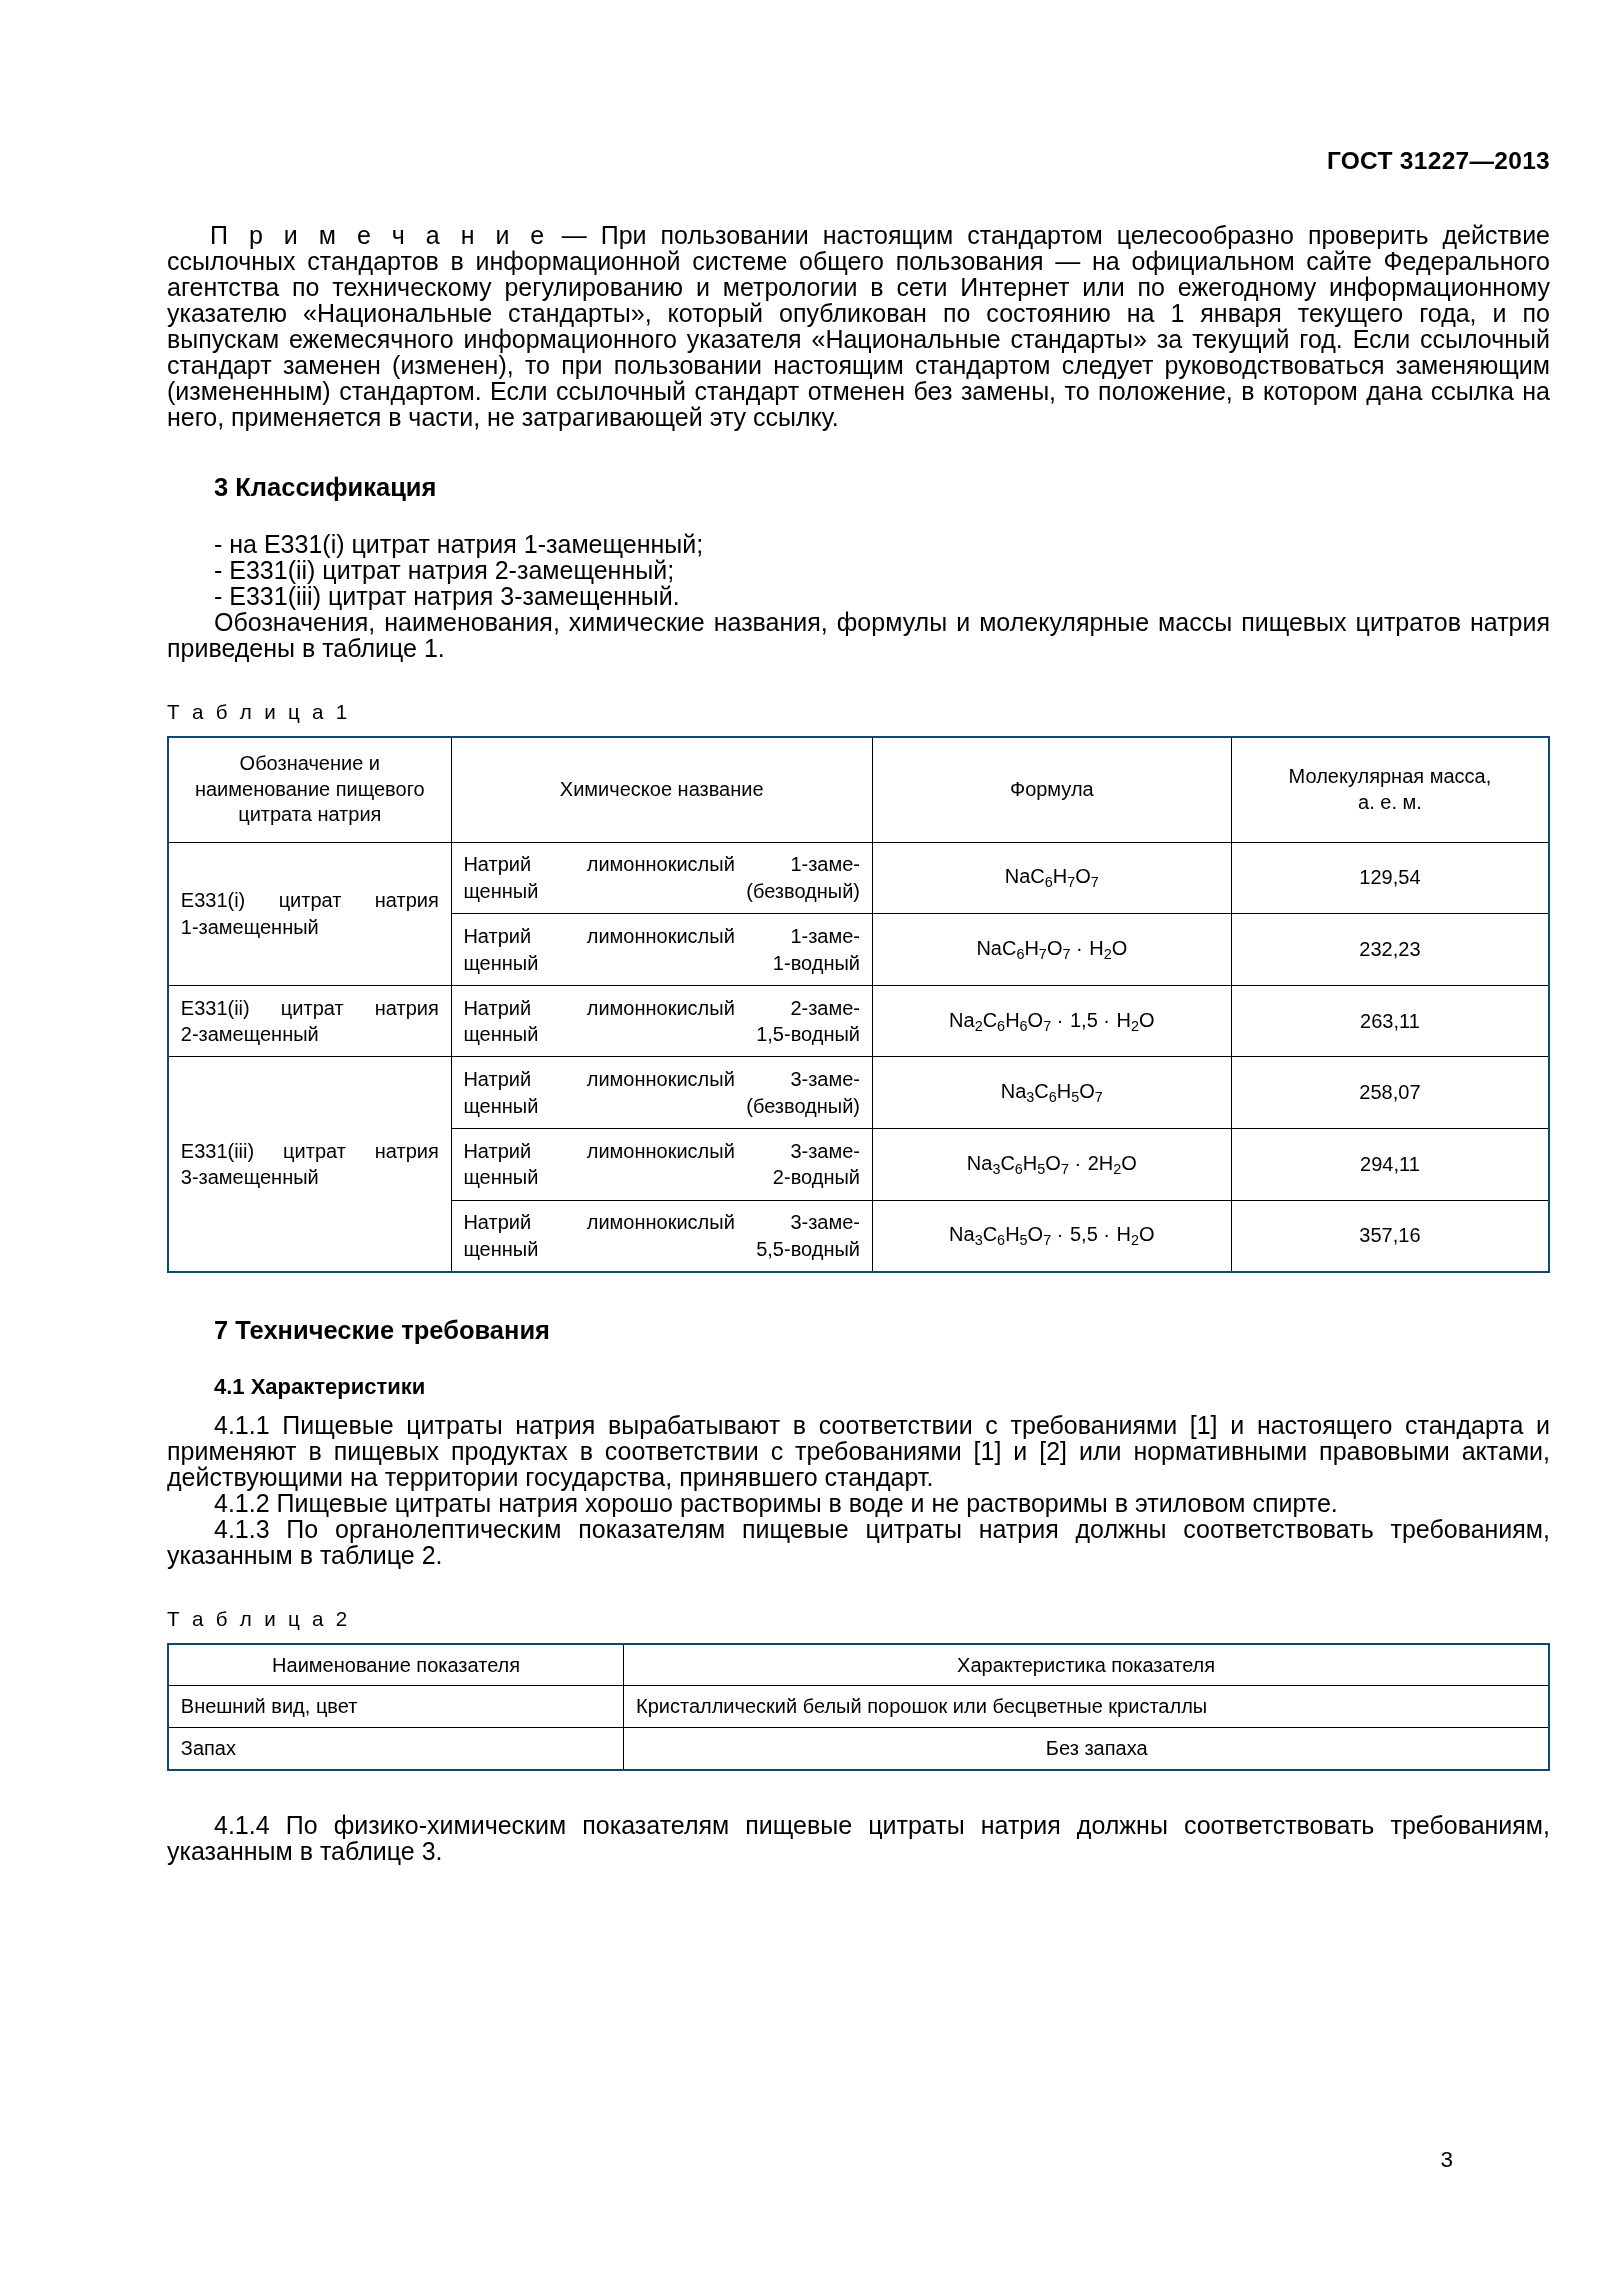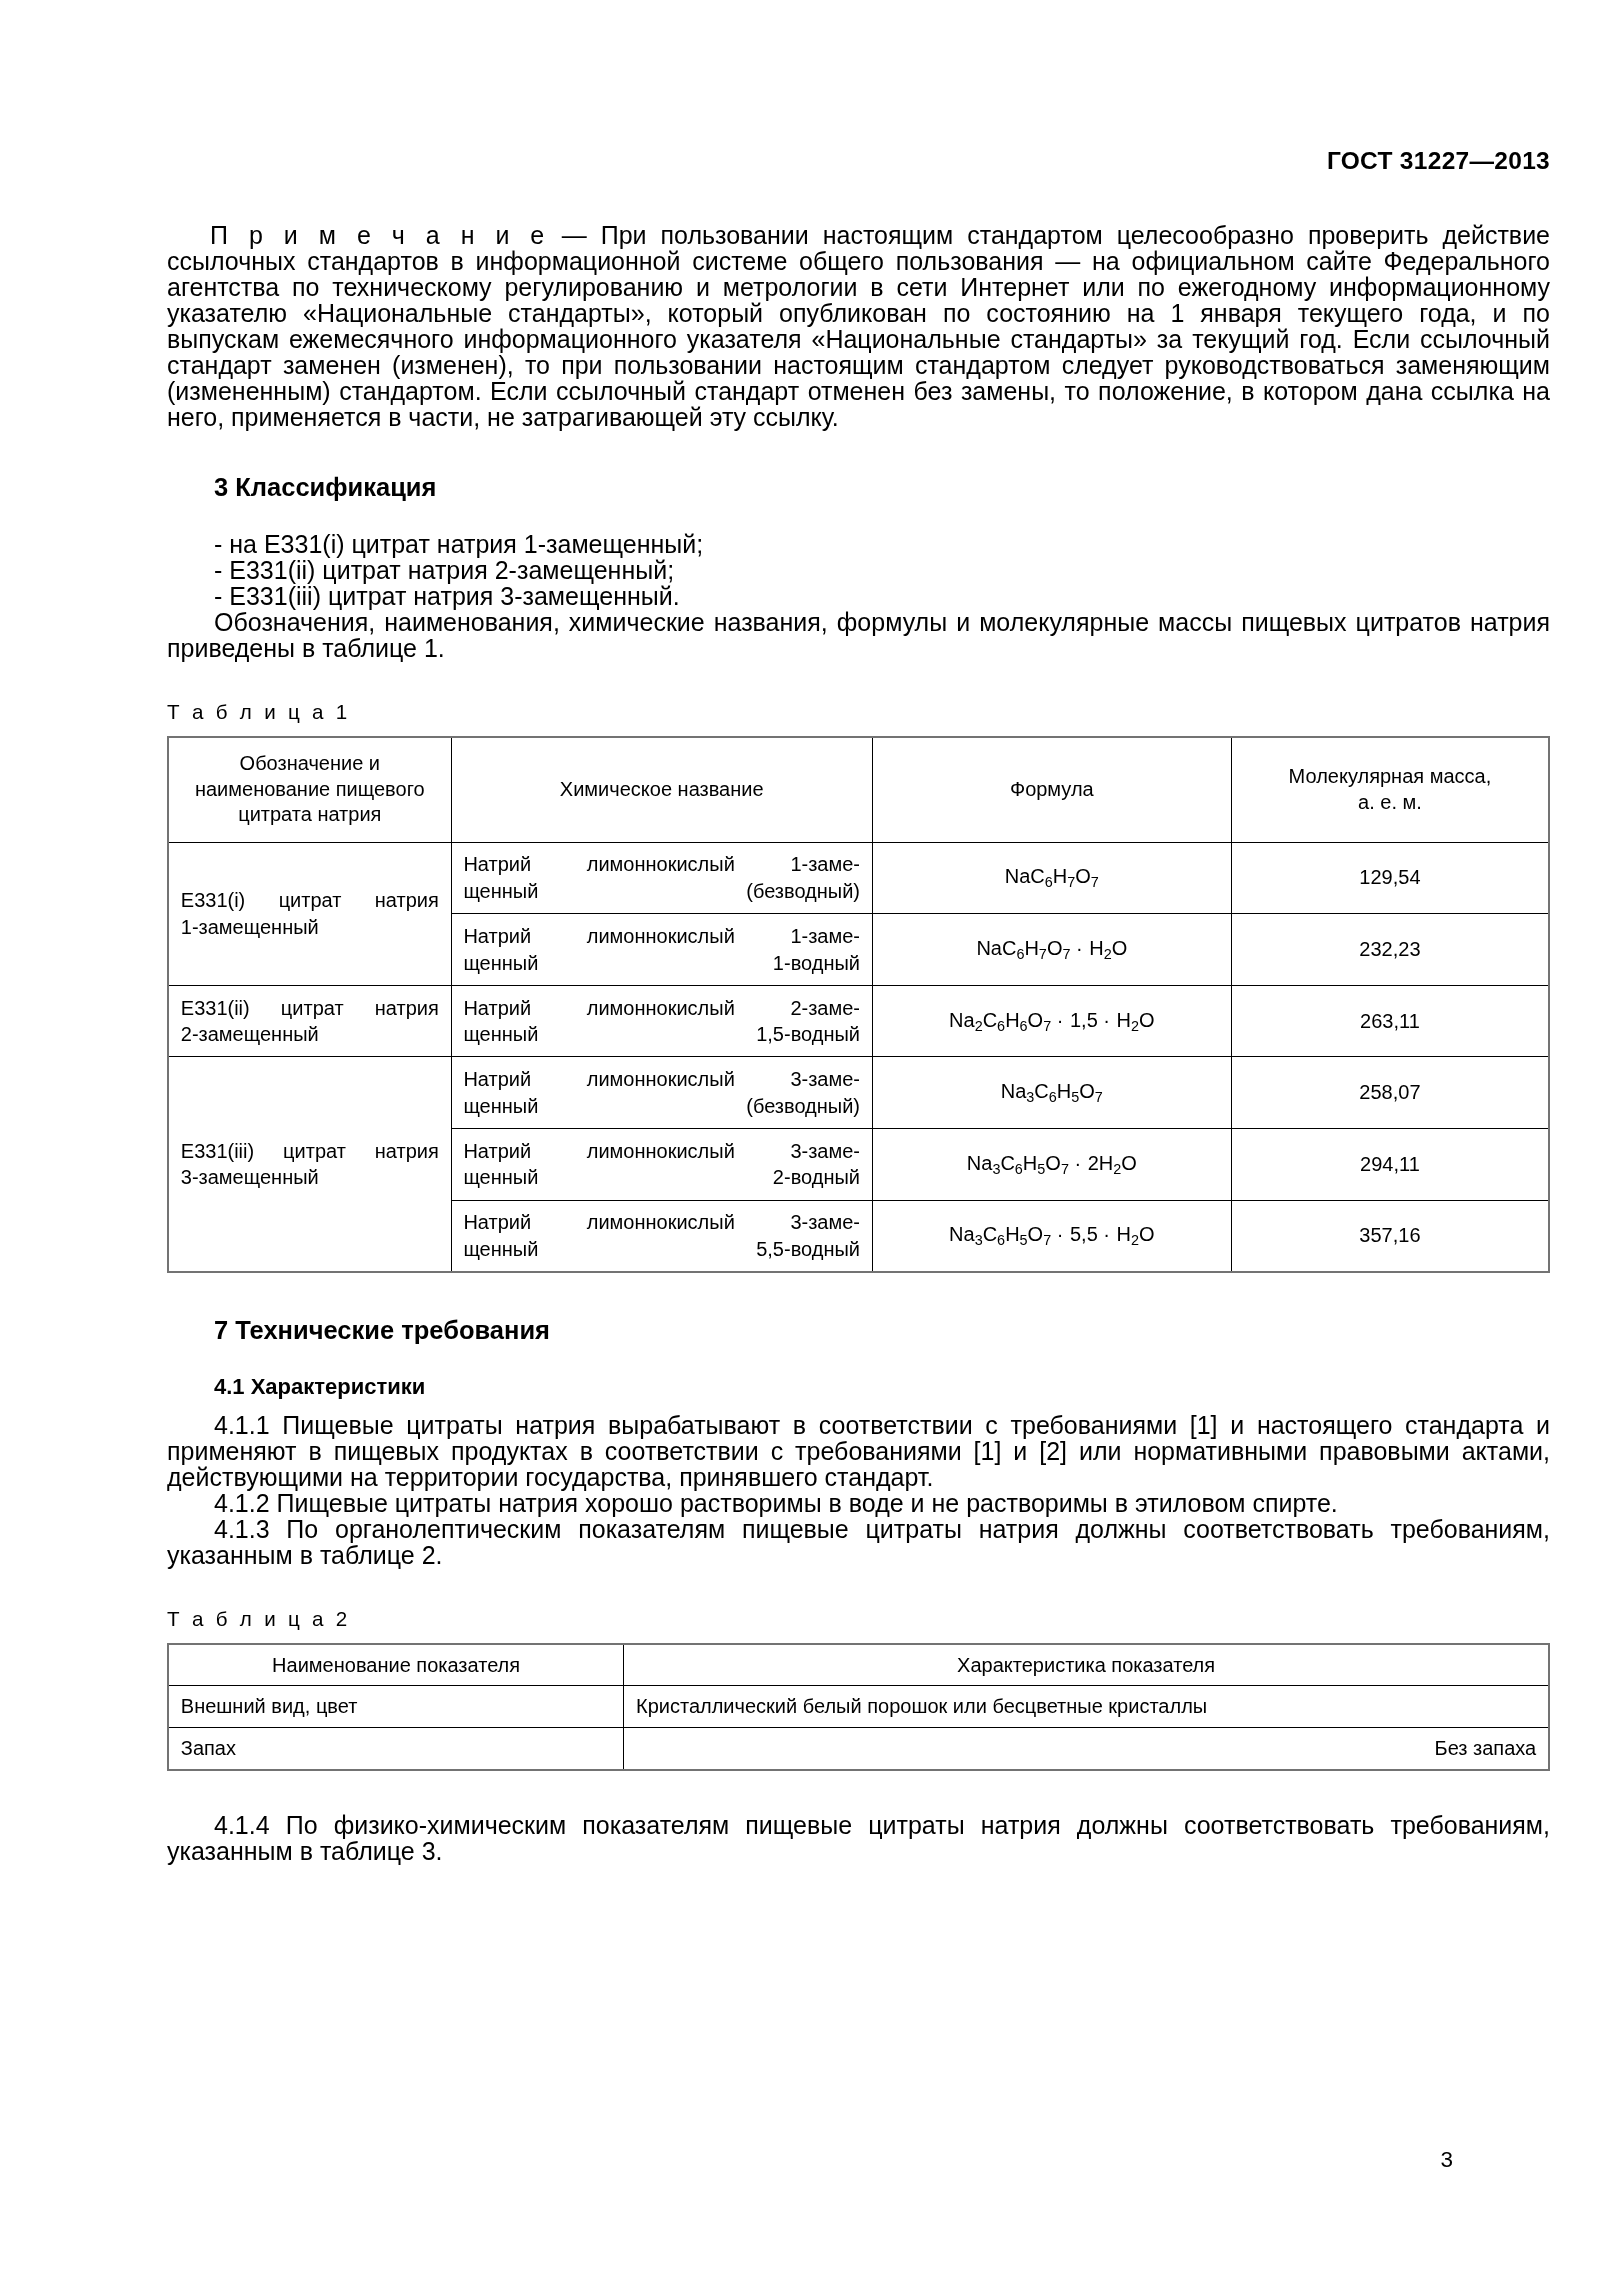--- a/index.html
+++ b/index.html
@@ -57,21 +57,21 @@
     font-size: 20.6px;
     letter-spacing: 3.3px;
     margin: 39px 0 11.8px 0;
   }
   table {
     border-collapse: collapse;
     width: 100%;
     table-layout: fixed;
   }
   table.t1, table.t2 {
-    border: 2px solid #737373;
+    border: 2px solid #0c4a6e;
   }
   table.t1 td, table.t1 th,
   table.t2 td, table.t2 th {
     border: 1px solid #000;
     font-size: 20px;
     font-weight: normal;
     padding: 8.8px 11.8px;
     vertical-align: middle;
   }
   table.t1 thead td {
@@ -96,21 +96,21 @@
   td.formula-cell {
     text-align: center;
     font-size: 20.6px;
   }
   td.mass-cell {
     text-align: center;
   }
   sub { font-size: 0.72em; vertical-align: -0.28em; }
   .dot { letter-spacing: 1px; }
   table.t2 td.c { text-align: left; }
-  table.t2 td.l { text-align: right; padding-left: 33px; }
+  table.t2 td.l { text-align: center; padding-left: 33px; }
   table.t2 thead td { text-align: center; }
   .t2-wrap { margin-top: 3.9px; }
   .after-t2 { margin-top: 41px; }
   .footer-page {
     position: absolute;
     right: 167px;
     bottom: 120px;
     font-size: 22.5px;
   }
 </style>

